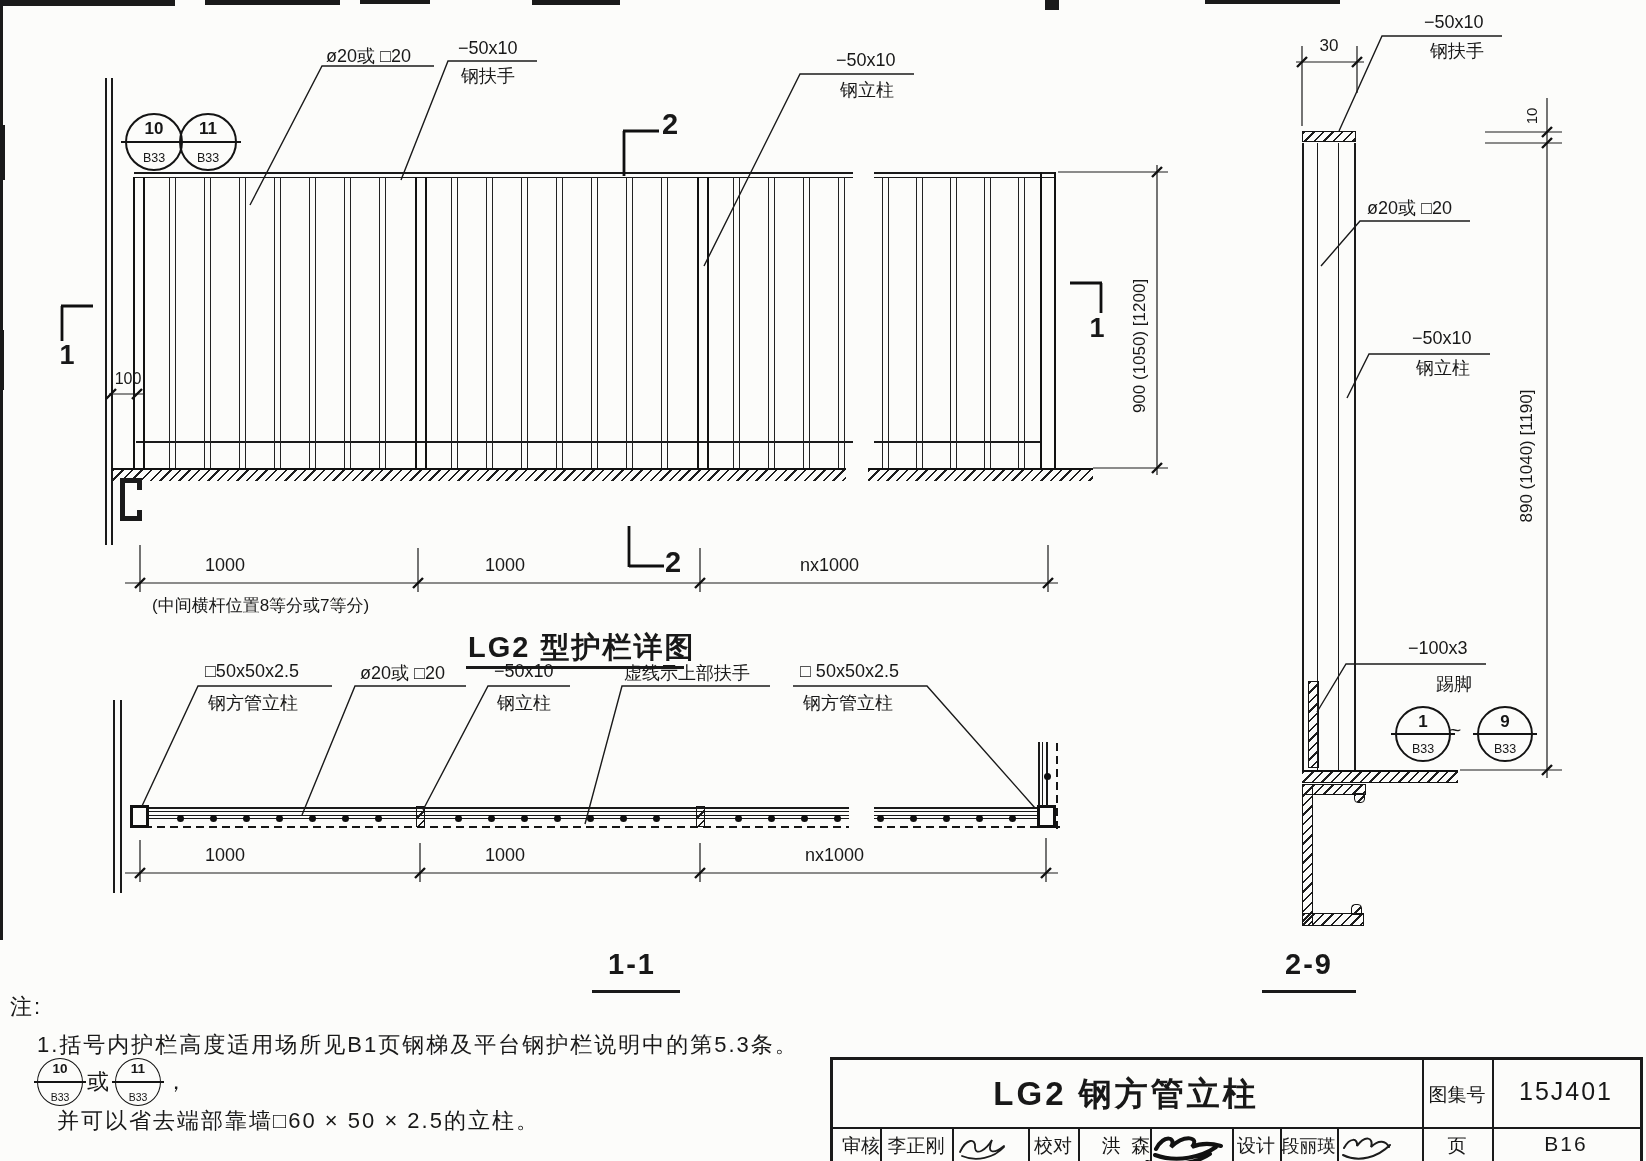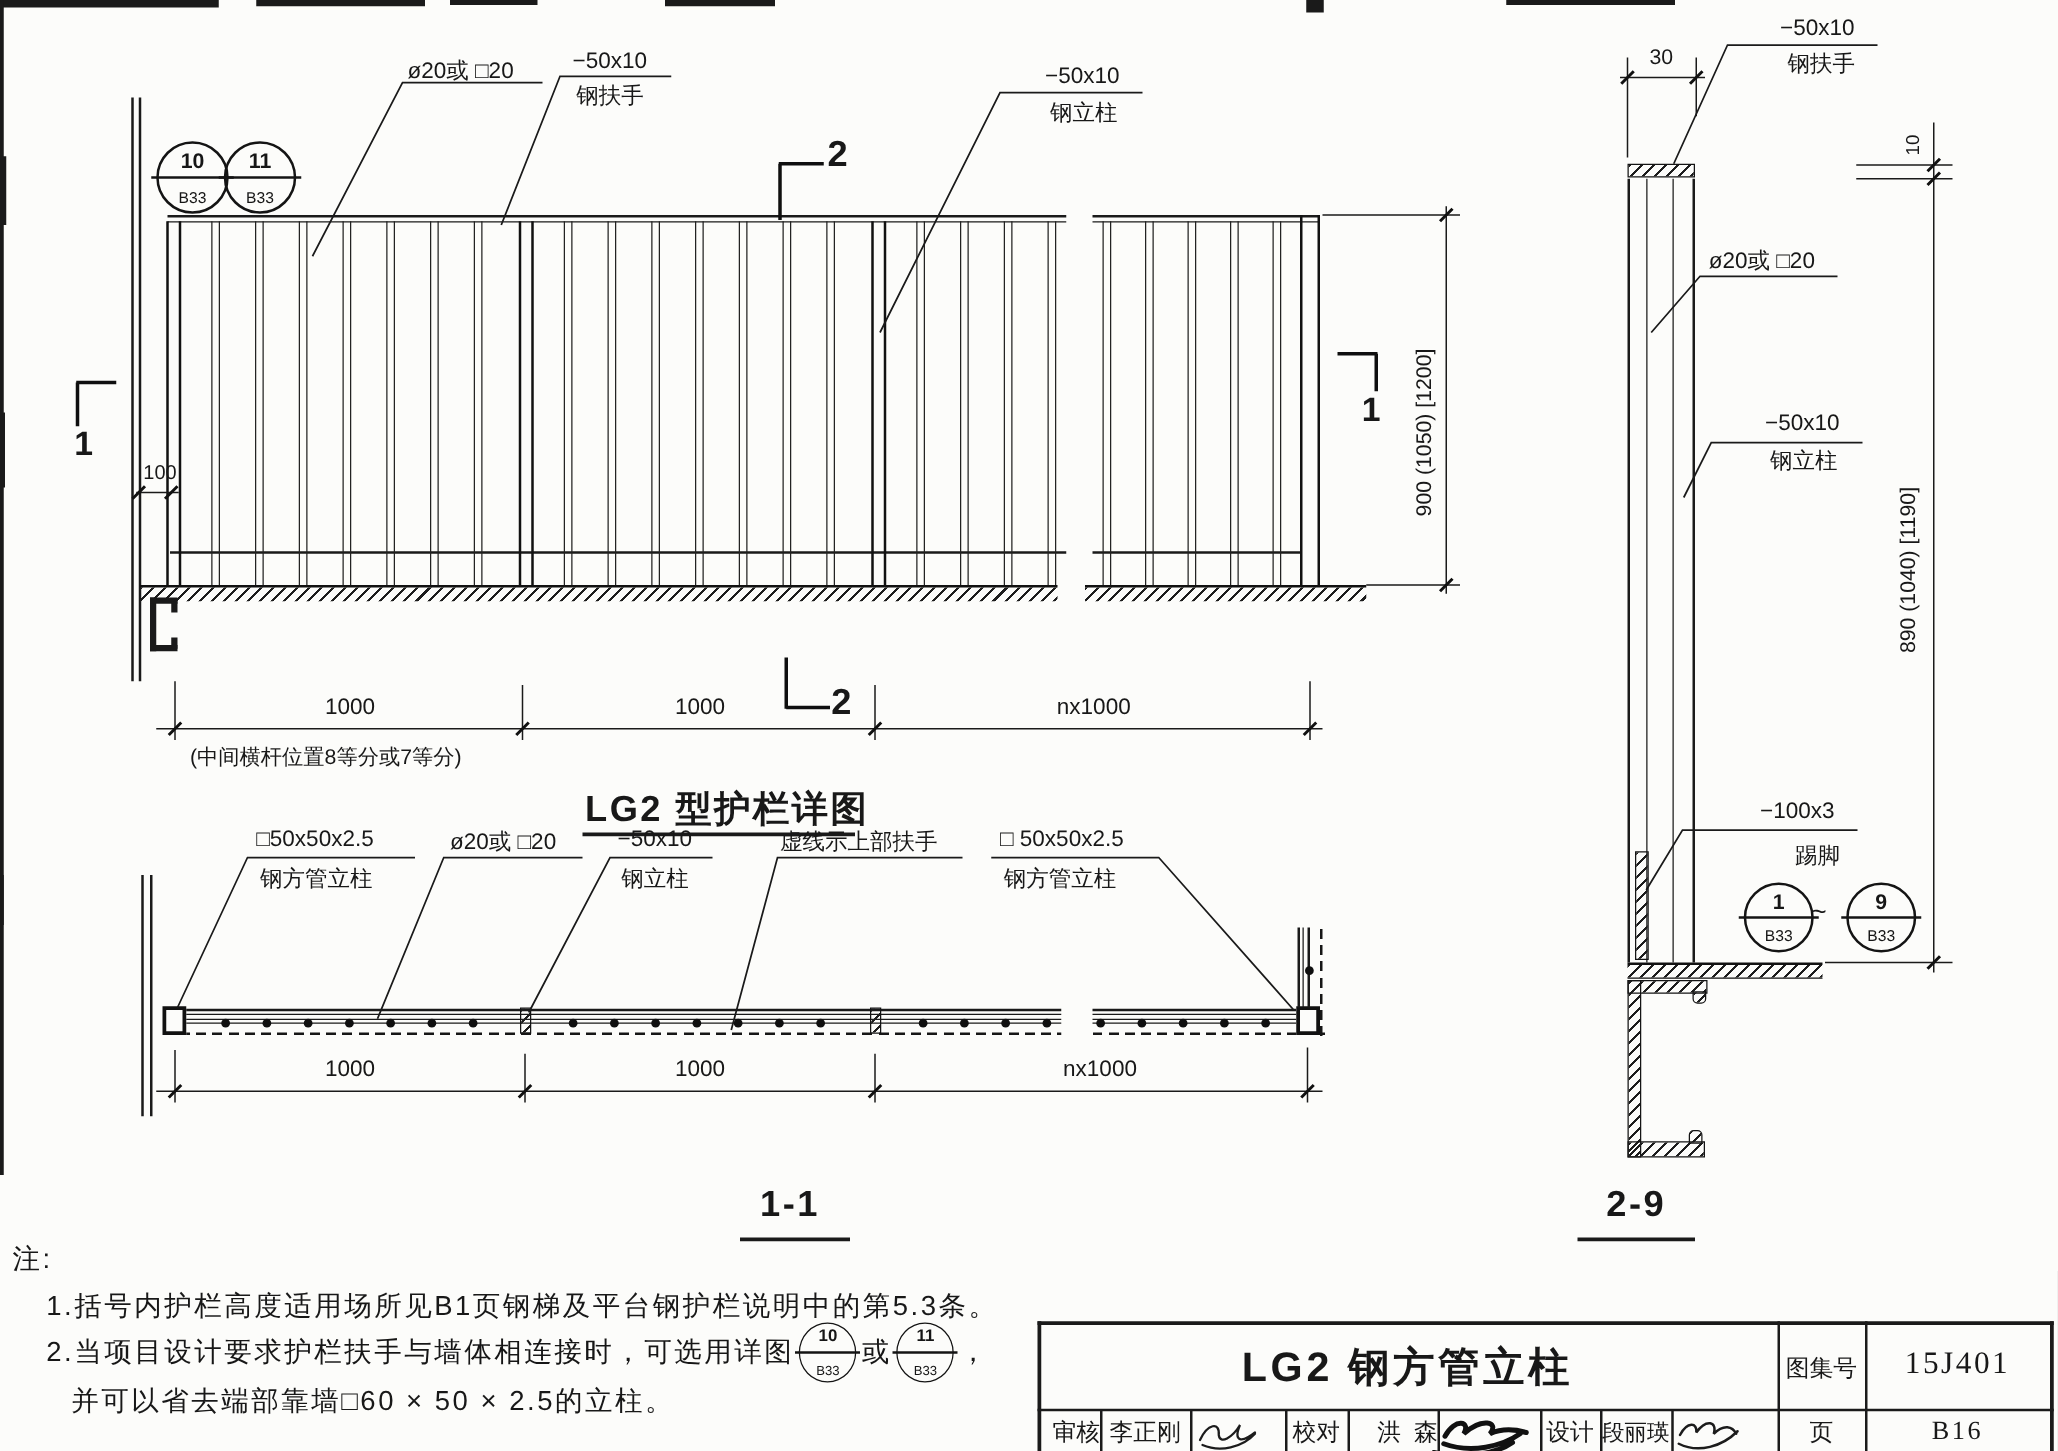--- a/index.html
+++ b/index.html
@@ -1,36 +1,36 @@
 <!DOCTYPE html>
 <html><head>
 <meta charset="utf-8">
 <style>
   html,body{margin:0;padding:0;background:#e8e8e6;}
   #page{position:relative;width:1646px;height:1161px;background:#fcfcfa;overflow:hidden;
         font-family:"Liberation Sans","DejaVu Sans",sans-serif;color:#161616;}
   .t{position:absolute;white-space:nowrap;color:#181818;}
   .s16{font-size:16px}.s17{font-size:17px}.s18{font-size:18px}.s19{font-size:19px}
   .s22{font-size:22px;letter-spacing:2px}
-  .dimtx{font-size:18px;text-align:center}
+  .dimtx{font-size:18px;}
   .big{font-size:29px;font-weight:600;letter-spacing:2px;text-align:center}
   .mkd{font-size:29px;font-weight:600;text-align:center}
   .vtext{position:absolute;transform:translate(-50%,-50%) rotate(-90deg);white-space:nowrap;font-size:17px;color:#181818}
   .ln{position:absolute;background:#1a1a1a}
   .hatch{background-image:repeating-linear-gradient(135deg,#1d1d1d 0 1.7px,transparent 1.7px 6.8px)}
   .hrect{position:absolute;border:1.4px solid #141414}
   .refc{position:absolute;border:2px solid #141414;border-radius:50%;background:transparent}
   .refnum{position:absolute;top:4px;left:0;right:0;text-align:center;font-size:17px;font-weight:600}
   .refpg{position:absolute;bottom:4px;left:0;right:0;text-align:center;font-size:12.5px}
   .refbar{position:absolute;left:-6px;right:-6px;top:calc(50% - 1px);height:1.7px;background:#141414}
   .refi{display:inline-block;position:relative;width:44px;height:46px;border:1.8px solid #141414;border-radius:50%;vertical-align:middle}
   .refi .refnum{font-size:13.5px;top:2px}
   .refi .refpg{font-size:10.5px;bottom:2px}
   .refi .refbar{left:-4px;right:-4px}
-  .serif{font-family:Liberation Serif, serif}
+  .serif{font-family:Liberation Sans, sans-serif}
   .note2row{position:absolute;display:flex;align-items:center;gap:4px}
   .sq{position:absolute;border:3px solid #111;background:#fcfcfa}
   .dash-h{position:absolute;height:1.6px;background-image:repeating-linear-gradient(90deg,#161616 0 8px,transparent 8px 13px)}
   .dash-v{position:absolute;width:1.6px;background-image:repeating-linear-gradient(180deg,#161616 0 8px,transparent 8px 13px)}
   svg{position:absolute;left:0;top:0}
 </style>
 </head>
 <body>
 
 <div id="page">
@@ -248,21 +248,20 @@
     </div>
 
     <div class="t big" style="left:1264px;top:948px;width:90px">2-9</div>
     <div class="ln" style="left:1262px;top:990px;width:94px;height:2.6px"></div>
   </div>
 
   <div>
     <div class="t s22" style="left:10px;top:992px">注:</div>
     <div class="t s22" style="left:37px;top:1030px">1.括号内护栏高度适用场所见B1页钢梯及平台钢护栏说明中的第5.3条。</div>
     <div class="note2row" style="left:37px;top:1058px">
-      <span class="s22">2.当项目设计要求护栏扶手与墙体相连接时，可选用详图</span>
       <span class="refi">
         <span class="refbar"></span>
         <span class="refnum">10</span>
         <span class="refpg">B33</span>
       </span>
       <span class="s22">或</span>
       <span class="refi">
         <span class="refbar"></span>
         <span class="refnum">11</span>
         <span class="refpg">B33</span>

